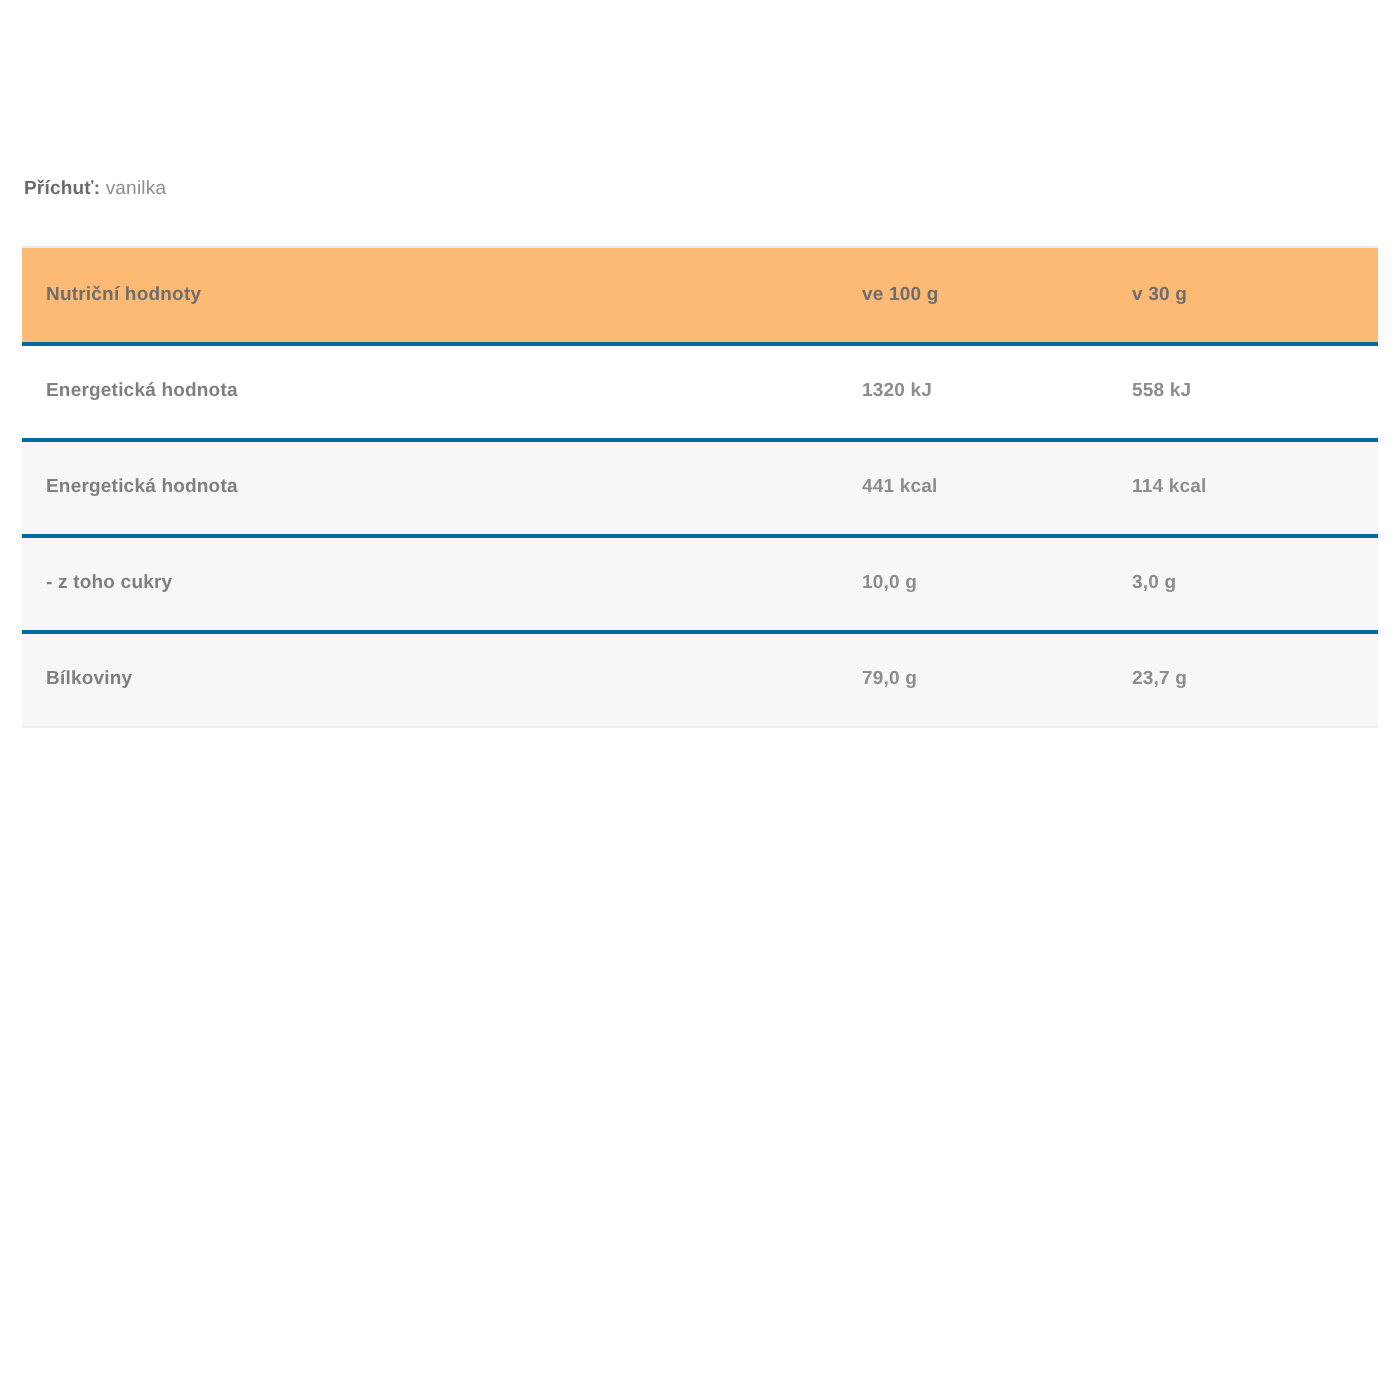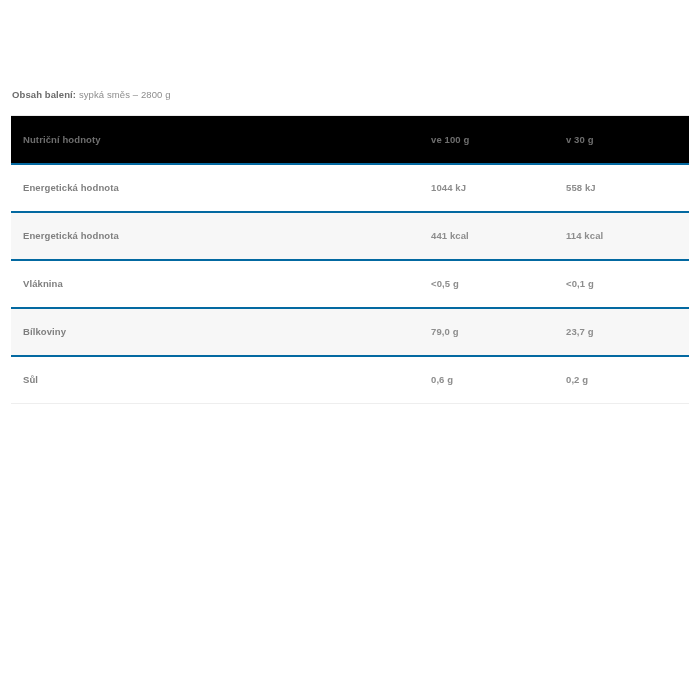--- a/index.html
+++ b/index.html
@@ -71,21 +71,21 @@
     font-weight: bold;
     color: #8a8a8a;
     border-top: 2px solid #0369a1;
     border-bottom: 1px solid #eeeeee;
     letter-spacing: 0.1px;
   }
 
   table.nutri thead th {
     color: #6e6e6e;
     font-weight: bold;
-    background: #000000;
+    background: #fdba74;
     border-top: 1px solid #ebebeb;
     border-bottom: 1px solid #ebebeb;
   }
   table.nutri thead th.val {
     font-weight: bold;
     color: #6e6e6e;
   }
 
   table.nutri tbody tr.odd td {
     background: #f7f7f7;
@@ -100,62 +100,57 @@
   table.nutri td.val {
     color: #8d8d8d;
   }
 </style>
 </head>
 <body>
 
 <div class="page">
   <div class="content">
 
+    <p class="meta-line flavour">
+      <span class="lbl">Příchuť:</span>
+      <span class="val">vanilka</span>
+    </p>
 
-    <p class="meta-line pack">
-      <span class="lbl">Obsah balení:</span>
-      <span class="val">sypká směs – 2800 g</span>
-    </p>
 
     <table class="nutri">
       <colgroup>
         <col class="c-name">
         <col class="c-v1">
         <col class="c-v2">
       </colgroup>
       <thead>
         <tr>
           <th class="name">Nutriční hodnoty</th>
           <th class="val">ve 100 g</th>
           <th class="val">v 30 g</th>
         </tr>
       </thead>
       <tbody>
         <tr class="even">
           <td class="name">Energetická hodnota</td>
-          <td class="val">1044 kJ</td>
+          <td class="val">1320 kJ</td>
           <td class="val">558 kJ</td>
         </tr>
         <tr class="odd">
           <td class="name">Energetická hodnota</td>
           <td class="val">441 kcal</td>
           <td class="val">114 kcal</td>
         </tr>
-        <tr class="even">
-          <td class="name">Vláknina</td>
-          <td class="val">&lt;0,5 g</td>
-          <td class="val">&lt;0,1 g</td>
+        <tr class="odd">
+          <td class="name">- z toho cukry</td>
+          <td class="val">10,0 g</td>
+          <td class="val">3,0 g</td>
         </tr>
         <tr class="odd">
           <td class="name">Bílkoviny</td>
           <td class="val">79,0 g</td>
           <td class="val">23,7 g</td>
-        </tr>
-        <tr class="even">
-          <td class="name">Sůl</td>
-          <td class="val">0,6 g</td>
-          <td class="val">0,2 g</td>
         </tr>
       </tbody>
     </table>
 
   </div>
 </div>
 
 </body></html>

